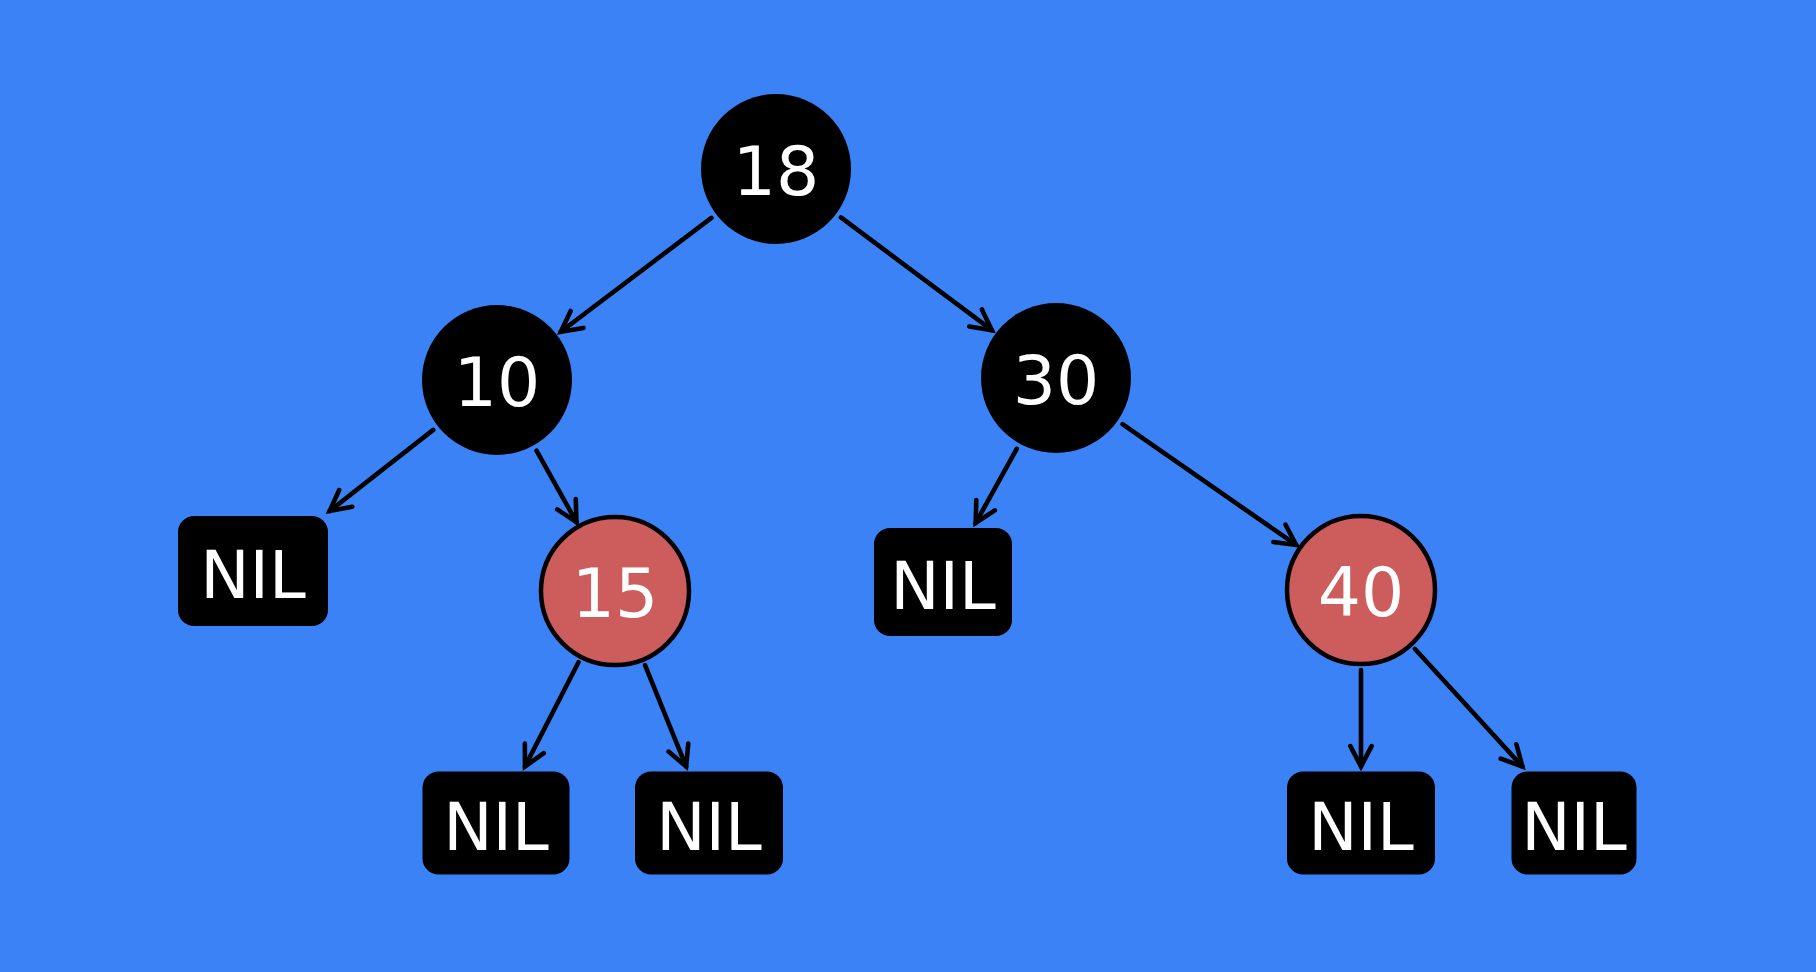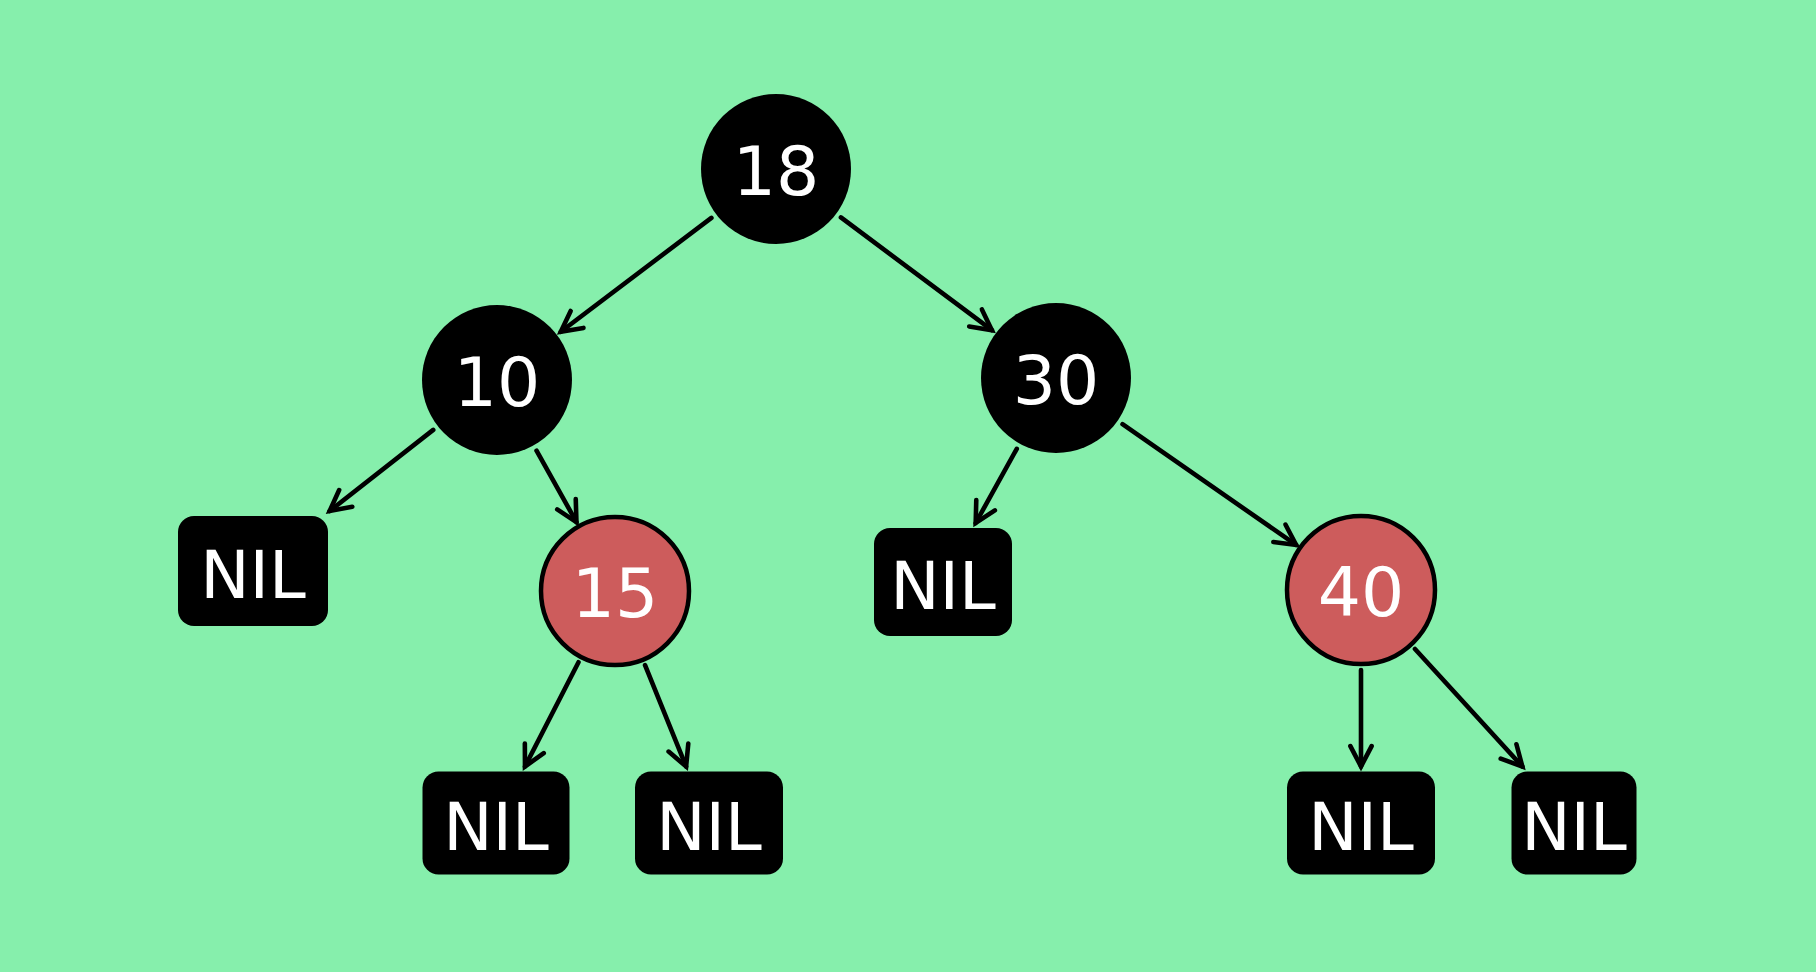--- a/index.html
+++ b/index.html
@@ -4,21 +4,21 @@
 <style>
   html, body {
     margin: 0;
     padding: 0;
     background: #ffffff;
   }
   #stage {
     position: relative;
     width: 1816px;
     height: 972px;
-    background: #86efac;
+    background: #3b82f6;
     overflow: hidden;
     font-family: "DejaVu Sans", sans-serif;
   }
   svg text {
     font-family: "DejaVu Sans", sans-serif;
     fill: #ffffff;
     text-anchor: middle;
   }
 </style>
 </head>

